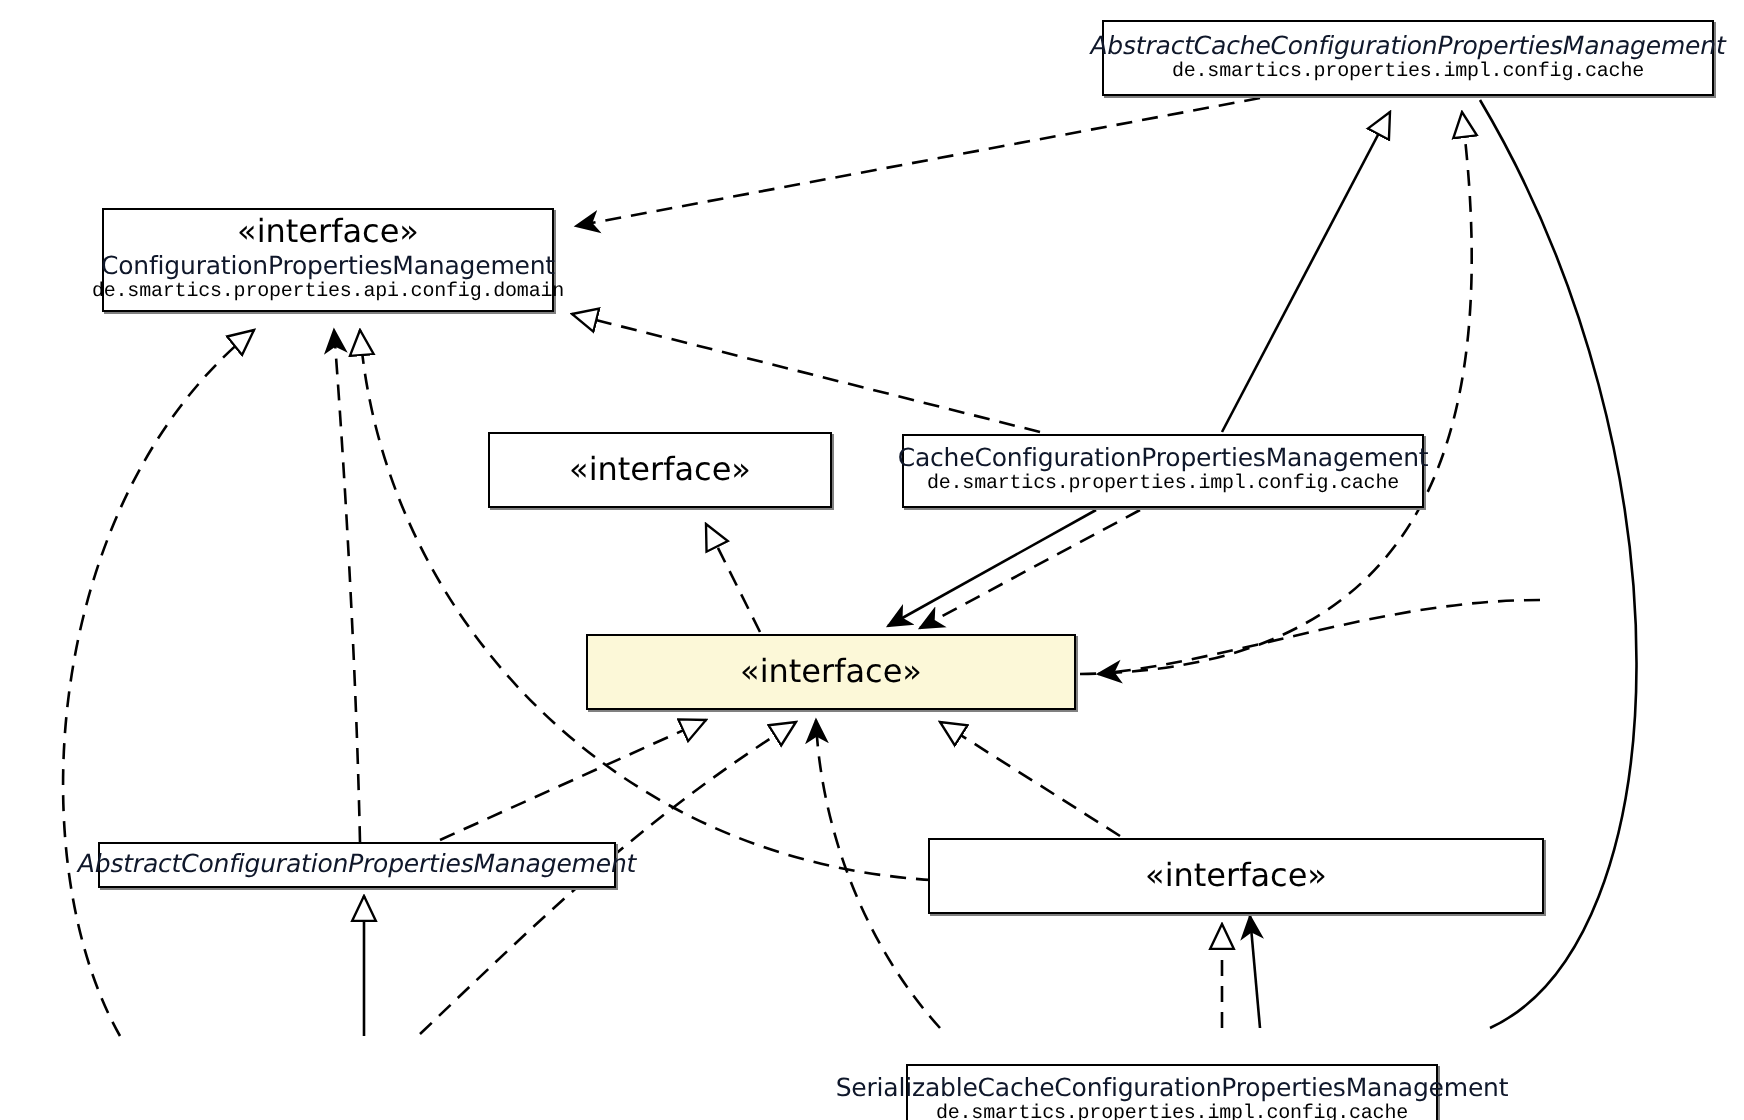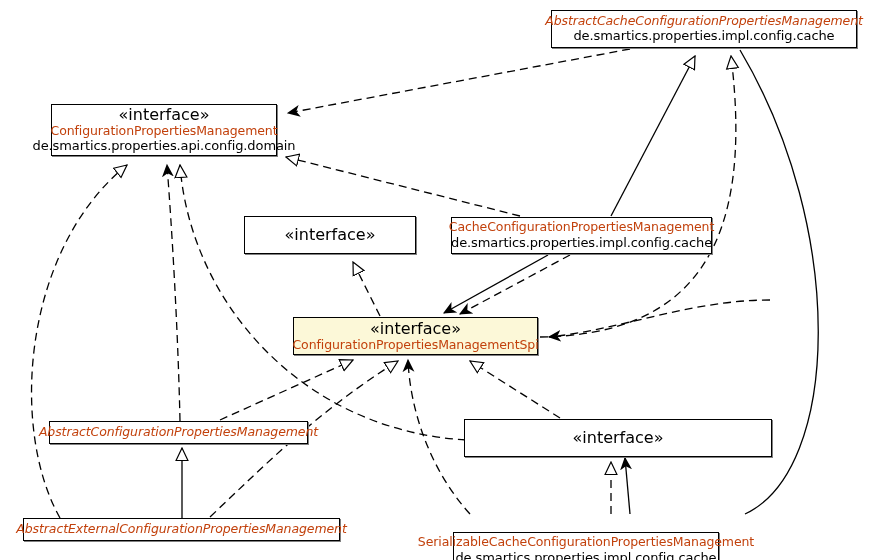--- a/index.html
+++ b/index.html
@@ -42,33 +42,34 @@
   .uml-box.highlight {
     background: #fcf8d8;
   }
   .stereotype {
     font-size: 16px;
     color: #000000;
     white-space: nowrap;
   }
   .cls-name {
     font-size: 12.5px;
-    color: #c2410c;
+    color: #0f172a;
     white-space: nowrap;
     letter-spacing: -0.1px;
   }
   .cls-name.italic {
     font-style: italic;
   }
   .pkg-name {
-    font-size: 13px;
+    font-size: 10px;
     color: #000000;
     white-space: nowrap;
     margin-top: 1px;
     letter-spacing: -0.1px;
+    font-family: Liberation Mono, monospace;
   }
 </style>
 </head>
 <body>
 
 <div id="diagram-root">
 
   <svg id="edge-layer" viewBox="0 0 872 560" width="872" height="560">
     <defs>
       <marker id="filled-arrow" viewBox="0 0 12 12" refX="10" refY="6" markerWidth="11" markerHeight="11" orient="auto-start-reverse">
@@ -156,33 +157,29 @@
     <div class="stereotype">«interface»</div>
   </div>
 
   <div class="uml-box" style="left:451px; top:217px; width:261px; height:37px;">
     <div class="cls-name">CacheConfigurationPropertiesManagement</div>
     <div class="pkg-name">de.smartics.properties.impl.config.cache</div>
   </div>
 
   <div class="uml-box highlight" style="left:293px; top:317px; width:245px; height:38px;">
     <div class="stereotype">«interface»</div>
-    <div class="cls-name">ConfigurationPropertiesManagementSpi</div>
   </div>
 
   <div class="uml-box" style="left:49px; top:421px; width:259px; height:23px;">
     <div class="cls-name italic">AbstractConfigurationPropertiesManagement</div>
   </div>
 
   <div class="uml-box" style="left:464px; top:419px; width:308px; height:38px;">
     <div class="stereotype">«interface»</div>
   </div>
 
-  <div class="uml-box" style="left:23px; top:518px; width:317px; height:23px;">
-    <div class="cls-name italic">AbstractExternalConfigurationPropertiesManagement</div>
-  </div>
 
   <div class="uml-box" style="left:453px; top:515px; width:266px; height:37px;margin-top:17px;">
     <div class="cls-name">SerializableCacheConfigurationPropertiesManagement</div>
     <div class="pkg-name">de.smartics.properties.impl.config.cache</div>
   </div>
 
 </div>
 
 </body></html>

